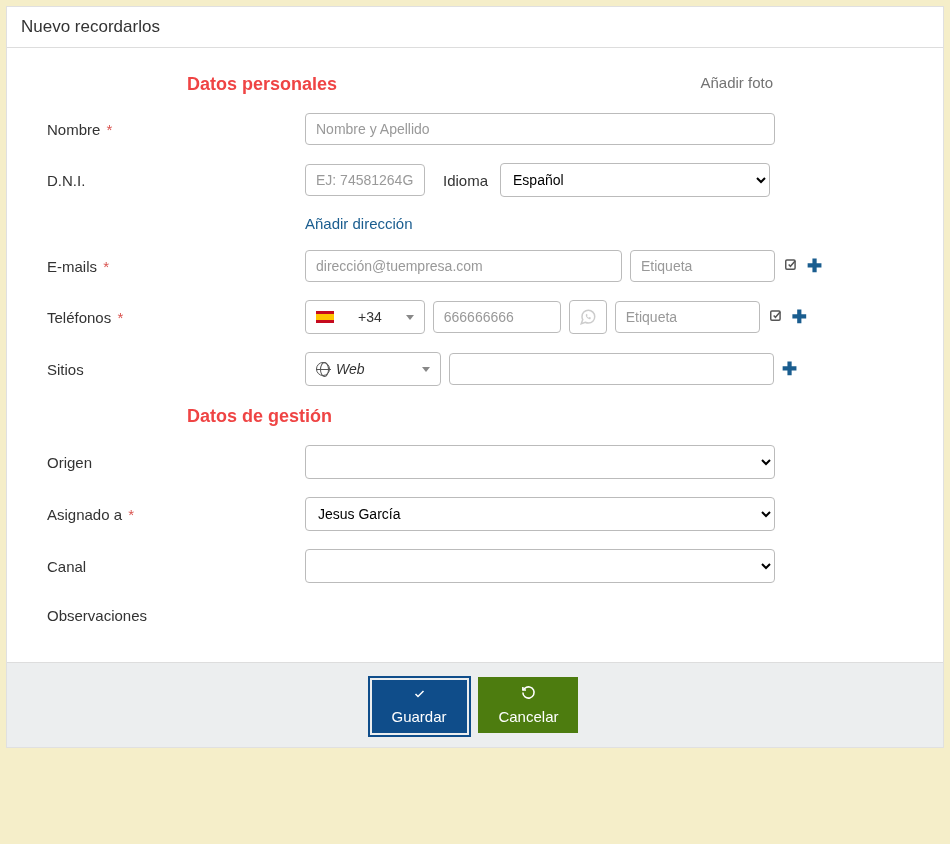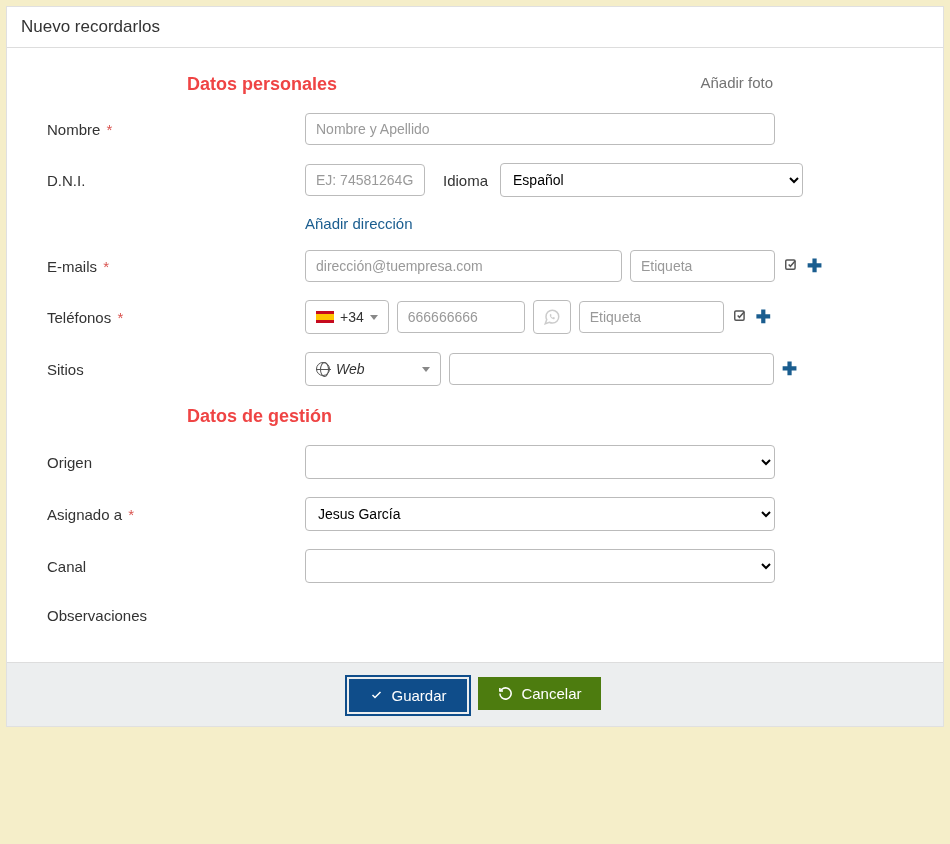--- a/index.html
+++ b/index.html
@@ -73,38 +73,38 @@
       border: 1px solid #bbb;
       border-radius: 4px;
       padding: 6px 8px;
       font-size: 14px;
       background: #fff;
       height: 34px;
       font-family: inherit;
     }
     .w-full { width: 470px; }
     .w-dni { width: 120px; }
-    .w-idioma { width: 303px; }
+    .w-idioma { width: 270px; }
     .w-email { width: 317px; }
     .w-etiqueta { width: 145px; }
     .w-phone { width: 128px; }
     .w-site { width: 325px; }
     textarea.w-full { width: 470px; height: 115px; resize: both; }
     .link-text {
       color: #1a5d8f;
       font-size: 15px;
       cursor: pointer;
     }
     .cc-box {
       border: 1px solid #bbb;
       border-radius: 4px;
       padding: 6px 10px;
       display: inline-flex;
       align-items: center;
-      gap: 6px;
+      gap: 24px;
       height: 34px;
       cursor: pointer;
     }
     .flag-es {
       width: 18px; height: 12px;
       background: linear-gradient(to bottom, #c60b1e 0%, #c60b1e 25%, #ffc400 25%, #ffc400 75%, #c60b1e 75%, #c60b1e 100%);
       display: inline-block;
     }
     .chevron-down {
       display: inline-block;
@@ -175,20 +175,21 @@
     .btn {
       display: inline-flex;
       align-items: center;
       gap: 8px;
       padding: 8px 20px;
       border: none;
       font-size: 15px;
       cursor: pointer;
       margin: 0 4px;
       color: #fff;
+      flex-direction: column;
     }
     .btn-primary { background: #0f4d8a; outline: 2px solid #0f4d8a; outline-offset: 2px; }
     .btn-secondary { background: #4d7c0f; }
     .idioma-label { color: #333; font-size: 15px; margin-left: 10px; margin-right: 4px; }
     .check-svg { width: 16px; height: 14px; }
   </style>
 </head>
 <body>
 
 <div class="window">

